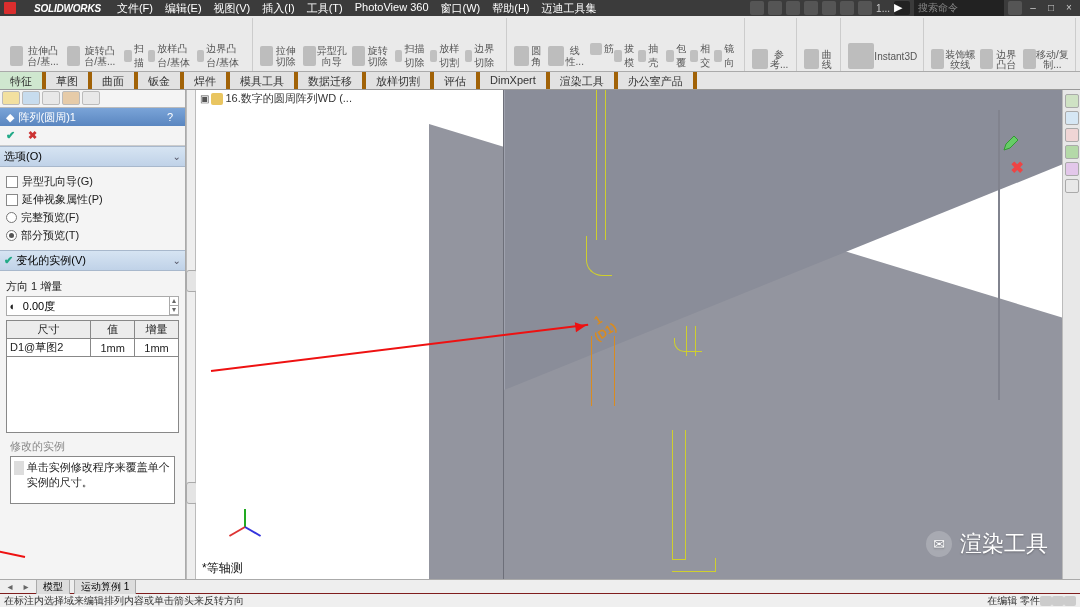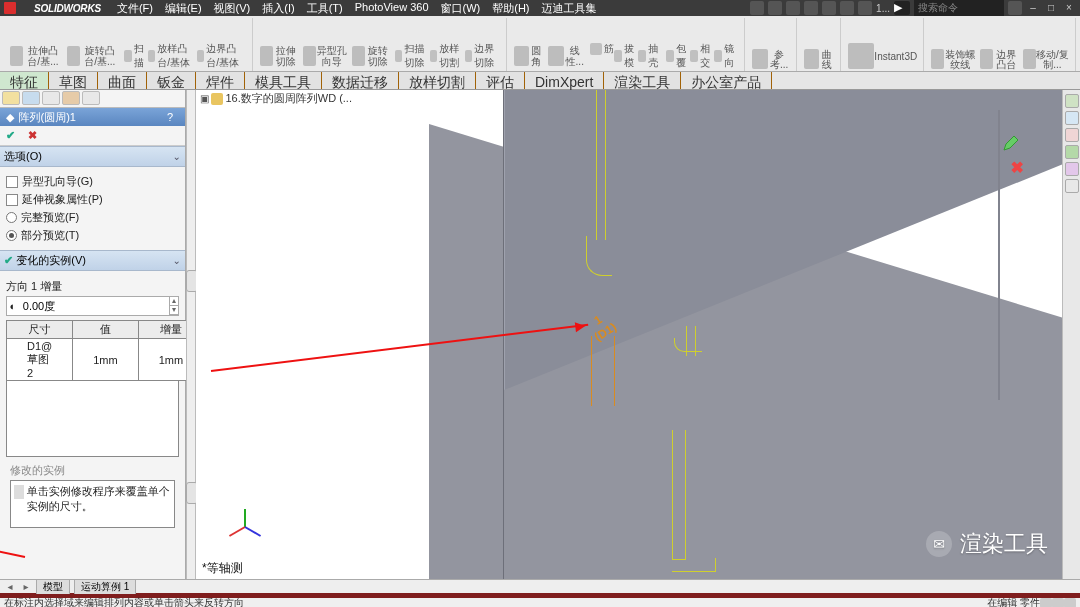--- a/index.html
+++ b/index.html
@@ -22,21 +22,21 @@
 .rib-icon { width: 20px; height: 20px; background: #bdbdbd; border-radius: 2px; margin-bottom: 2px;}
 .rib-icon.lg { width: 26px; height: 26px;}
 .rib-label { font-size: 10px; color: #555; text-align: center; line-height: 1.05;}
 .rib-row { display: flex; gap: 4px;}
 .rib-col { display:flex; flex-direction:row; align-items:center;}
 .rib-small { font-size:10px; color:#555; display:flex; align-items:center; gap:2px; margin-bottom:1px;}
 .rib-small .mini-icon { width:12px; height:12px; background:#c0c0c0; border-radius:2px;}
 
 
 .tabs { height: 18px; background: #e6e6e6; display: flex; border-bottom: 1px solid #999; }
-.tab { font-size: 14px; padding: 2px 10px; border-right: 1px solid #a16207;  color:#333; background:#e2e2e2;}
+.tab { font-size: 11px; padding: 2px 10px; border-right: 4px solid #a16207;  color:#333; background:#e2e2e2;}
 .tab.active { background: #cfe7cf; }
 
 
 .main { display: flex; height: calc(607px - 16px - 56px - 18px - 14px - 14px); position: relative;}
 
 
 .left { width: 186px; background: #f4f4f4; border-right: 1px solid #aaa; display: flex; flex-direction: column; }
 .left-toolbar { height: 18px; background: #f4f4f4; border-bottom: 1px solid #bbb; display:flex; gap:2px; padding: 1px 2px;}
 .lt-btn { width:18px; height:14px; background:#e8e8e8; border:1px solid #bbb; border-radius:2px;}
 .lt-btn.a1{background:#f2e0a0;} .lt-btn.a2{background:#c7dcee;} .lt-btn.a3{background:#e8e8e8;} .lt-btn.a4{background:#e6cba8;}
@@ -53,21 +53,21 @@
 .chk { width:12px; height:12px; border:1px solid #888; background:#fff; display:inline-block;}
 .rad { width:11px; height:11px; border:1px solid #777; border-radius:50%; background:#fff; display:inline-block; position:relative;}
 .rad.sel::after{content:""; position:absolute; inset:2px; background:#555; border-radius:50%;}
 .dir-label{font-size:11px; margin:4px 0 2px;}
 .deg-input{display:flex; align-items:center; border:1px solid #aaa; background:#fff; height:20px;}
 .deg-input .ic{width:18px;height:18px;display:flex;align-items:center;justify-content:center;}
 .deg-input input{border:none;flex:1;font-size:11px;padding:0 4px;outline:none;}
 .deg-input .spin{width:14px;display:flex;flex-direction:column;}
 .deg-input .spin div{height:9px;border-left:1px solid #aaa;border-bottom:1px solid #aaa;text-align:center;line-height:7px;font-size:8px;color:#666;}
 .dims-table{width:100%;border-collapse:collapse;margin-top:4px;font-size:11px;}
-.dims-table th,.dims-table td{border:1px solid #888;padding:1px 20px;background:#fff;text-align:center;}
+.dims-table th,.dims-table td{border:1px solid #888;padding:1px 3px;background:#fff;text-align:center;}
 .dims-table th{background:#ececec;font-weight:normal;}
 .dims-table td.nm{text-align:left;background:#fff;}
 .blank-area{height:76px;background:#fff;border:1px solid #888;border-top:none;}
 .mod-head{font-size:11px;color:#888;margin:6px 4px 2px;}
 .mod-box{border:1px solid #888;background:#fff;margin:0 4px;height:48px;padding:3px;font-size:11px;display:flex;gap:3px;}
 .mod-box .bx-ic{width:14px;height:14px;background:#ddd;margin-top:1px;}
 
 .thin-splitter{width:10px;background:#eee;border-left:1px solid #bbb;border-right:1px solid #bbb;position:relative;}
 .thin-splitter .nub{position:absolute;left:-1px;top:180px;width:12px;height:22px;background:#e4e4e4;border:1px solid #aaa;border-radius:3px;}
 .thin-splitter .nub2{position:absolute;left:-1px;top:392px;width:12px;height:22px;background:#e4e4e4;border:1px solid #aaa;border-radius:3px;}
@@ -131,21 +131,21 @@
 .gfx-win{position:absolute;top:0;right:0;display:flex;gap:2px;background:rgba(230,230,230,0.6);padding:1px 2px;}
 .gfx-win span{width:14px;height:12px;display:inline-block;font-size:10px;text-align:center;color:#555;}
 
 
 .bottom-tabs{height:14px;background:#eee;border-top:1px solid #aaa;display:flex;font-size:10px;}
 .bt-spacer{width:186px;display:flex;align-items:center;gap:4px;padding-left:4px;}
 .bt-tab{border:1px solid #aaa;border-bottom:none;padding:0 6px;background:#ddd;}
 .bt-arrow{width:12px;text-align:center;color:#666;}
 
 
-.status{height:14px;background:#efefef;border-top:5px solid #7f1d1d;display:flex;align-items:center;font-size:10px;color:#333;padding:0 4px;justify-content:space-between;}
+.status{height:14px;background:#efefef;border-top:1px solid #7f1d1d;display:flex;align-items:center;font-size:10px;color:#333;padding:0 4px;justify-content:space-between;}
 .status .sr{display:flex;gap:0;align-items:center;}
 .status .pill{width:12px;height:10px;background:#ccc;border-radius:2px;}
 
 
 .watermark{position:absolute;right:14px;bottom:20px;color:#fff;font-size:22px;display:flex;align-items:center;gap:8px;text-shadow:0 1px 2px rgba(0,0,0,0.3);}
 .wm-ic{width:26px;height:26px;border-radius:50%;background:rgba(255,255,255,0.2);display:flex;align-items:center;justify-content:center;font-size:14px;}
 
 
 .sec-check{color:#2a8;margin-right:3px;font-weight:bold;}
 </style>

